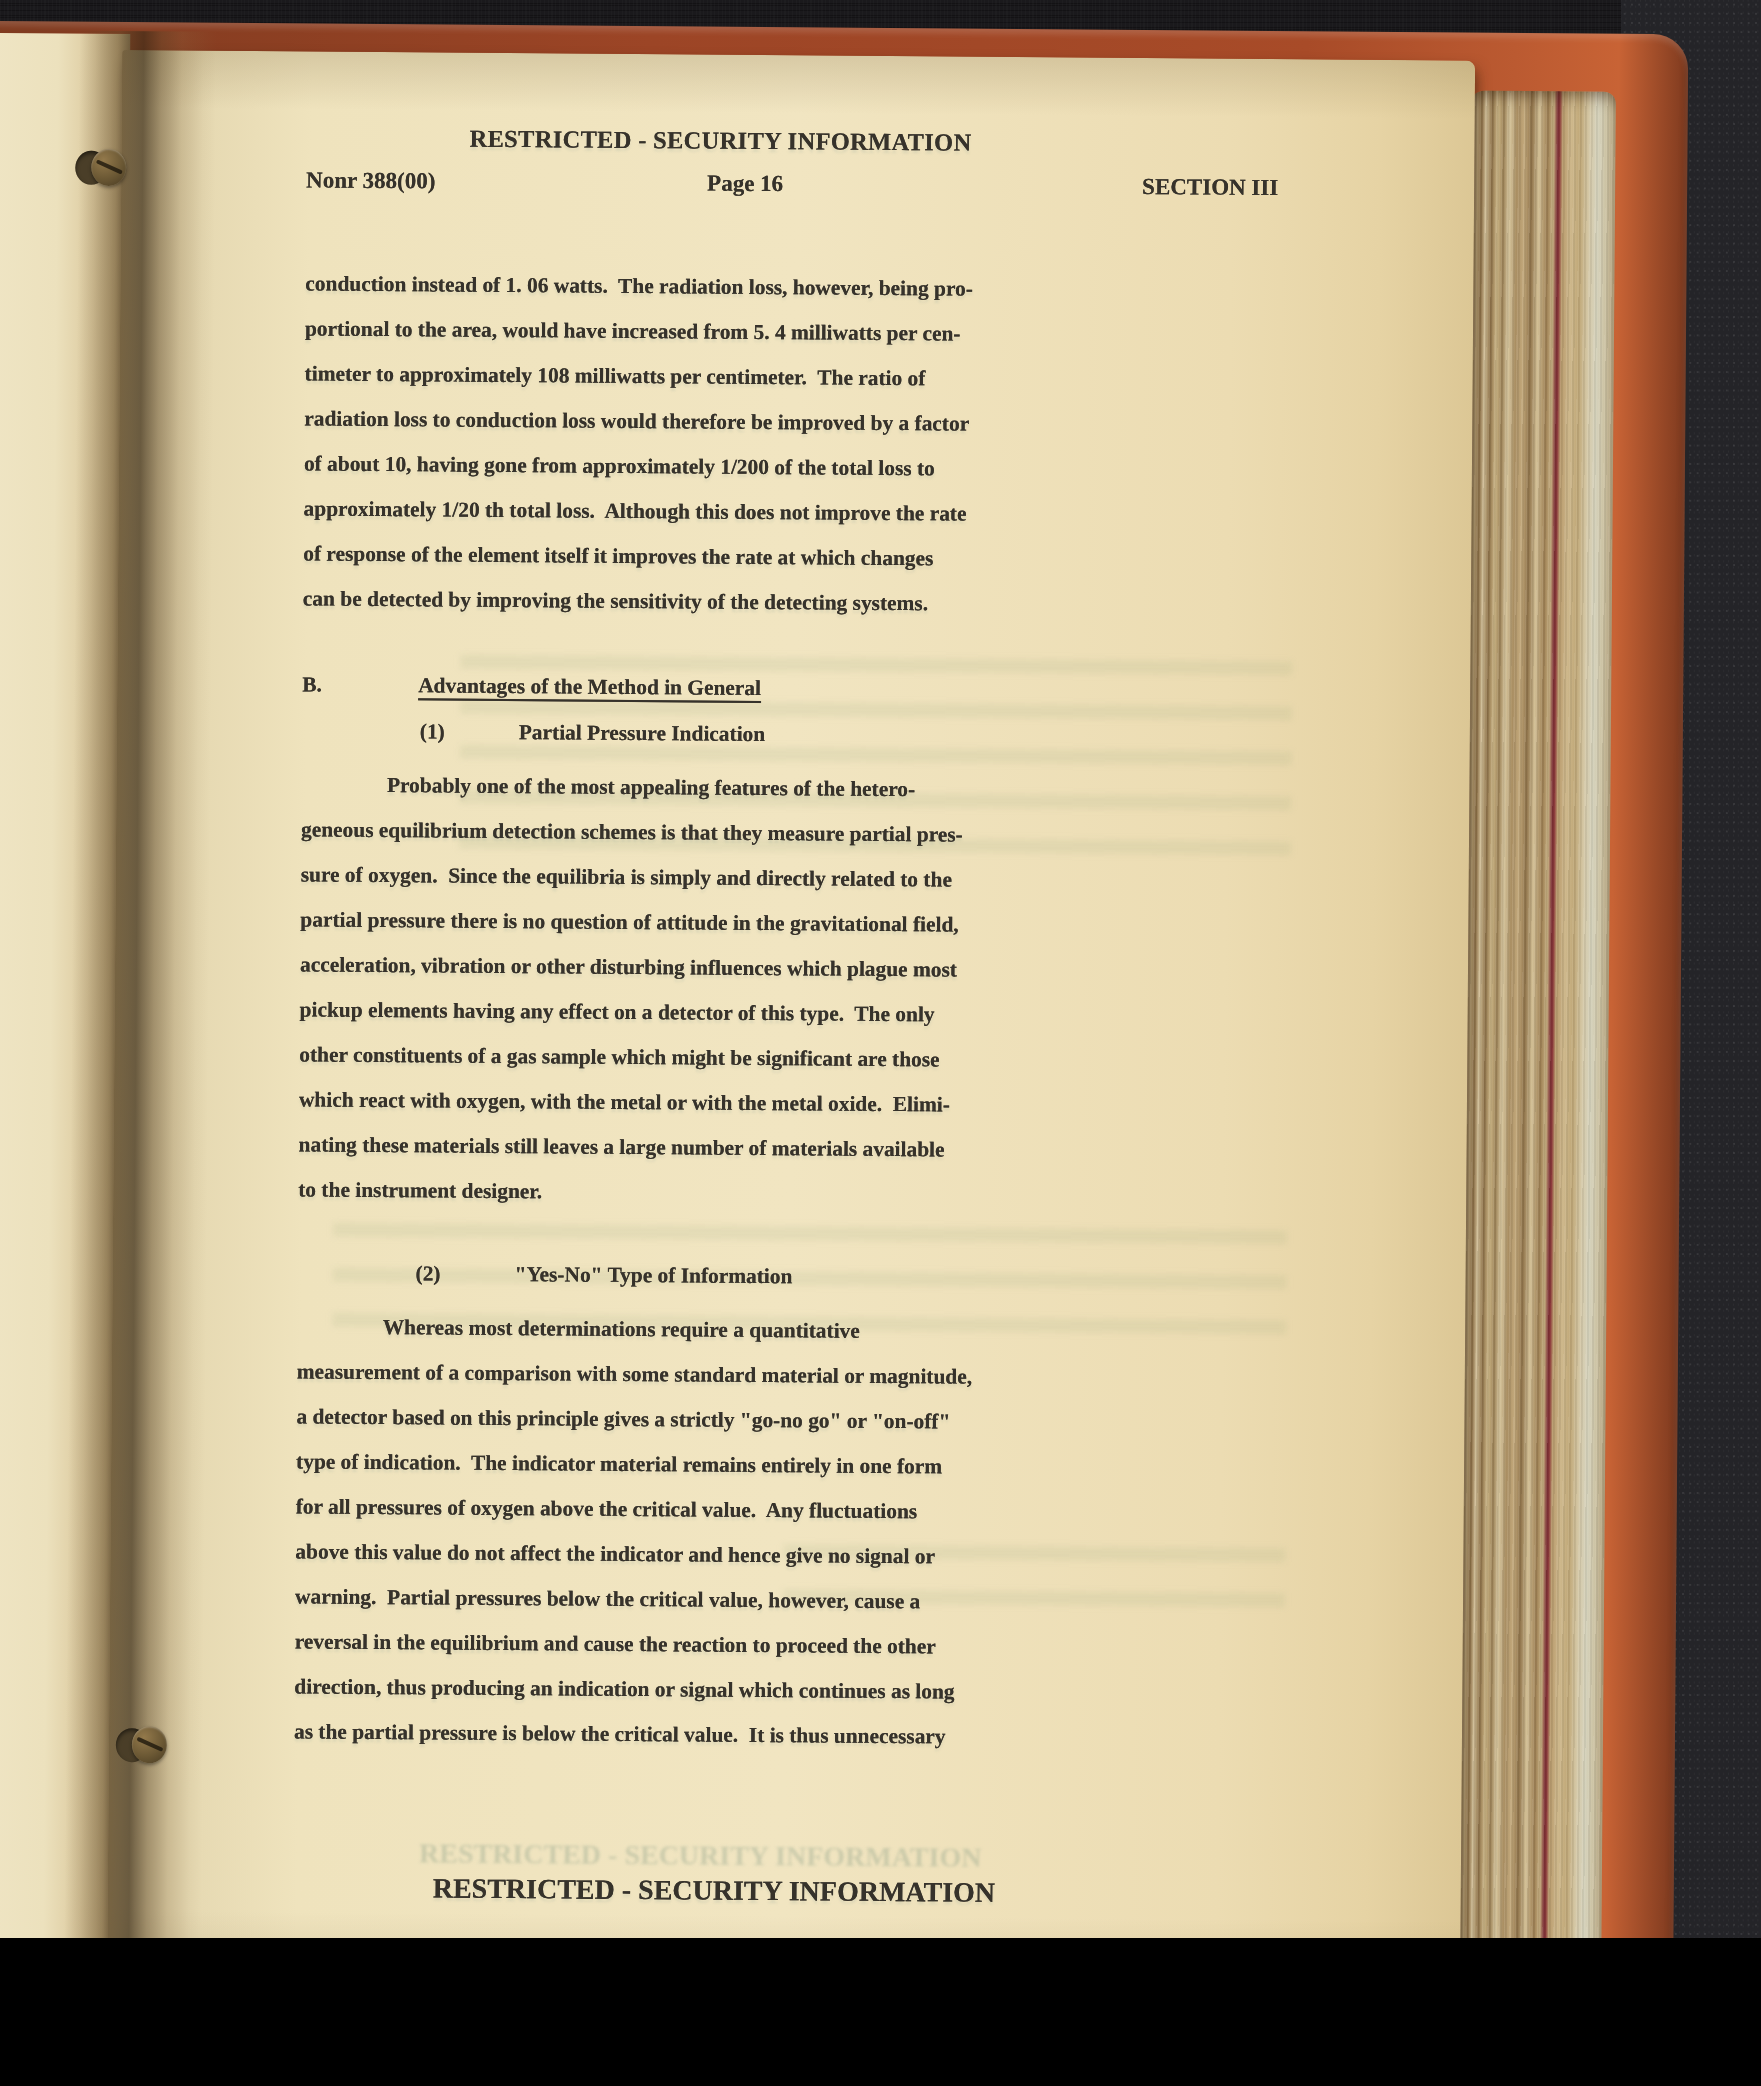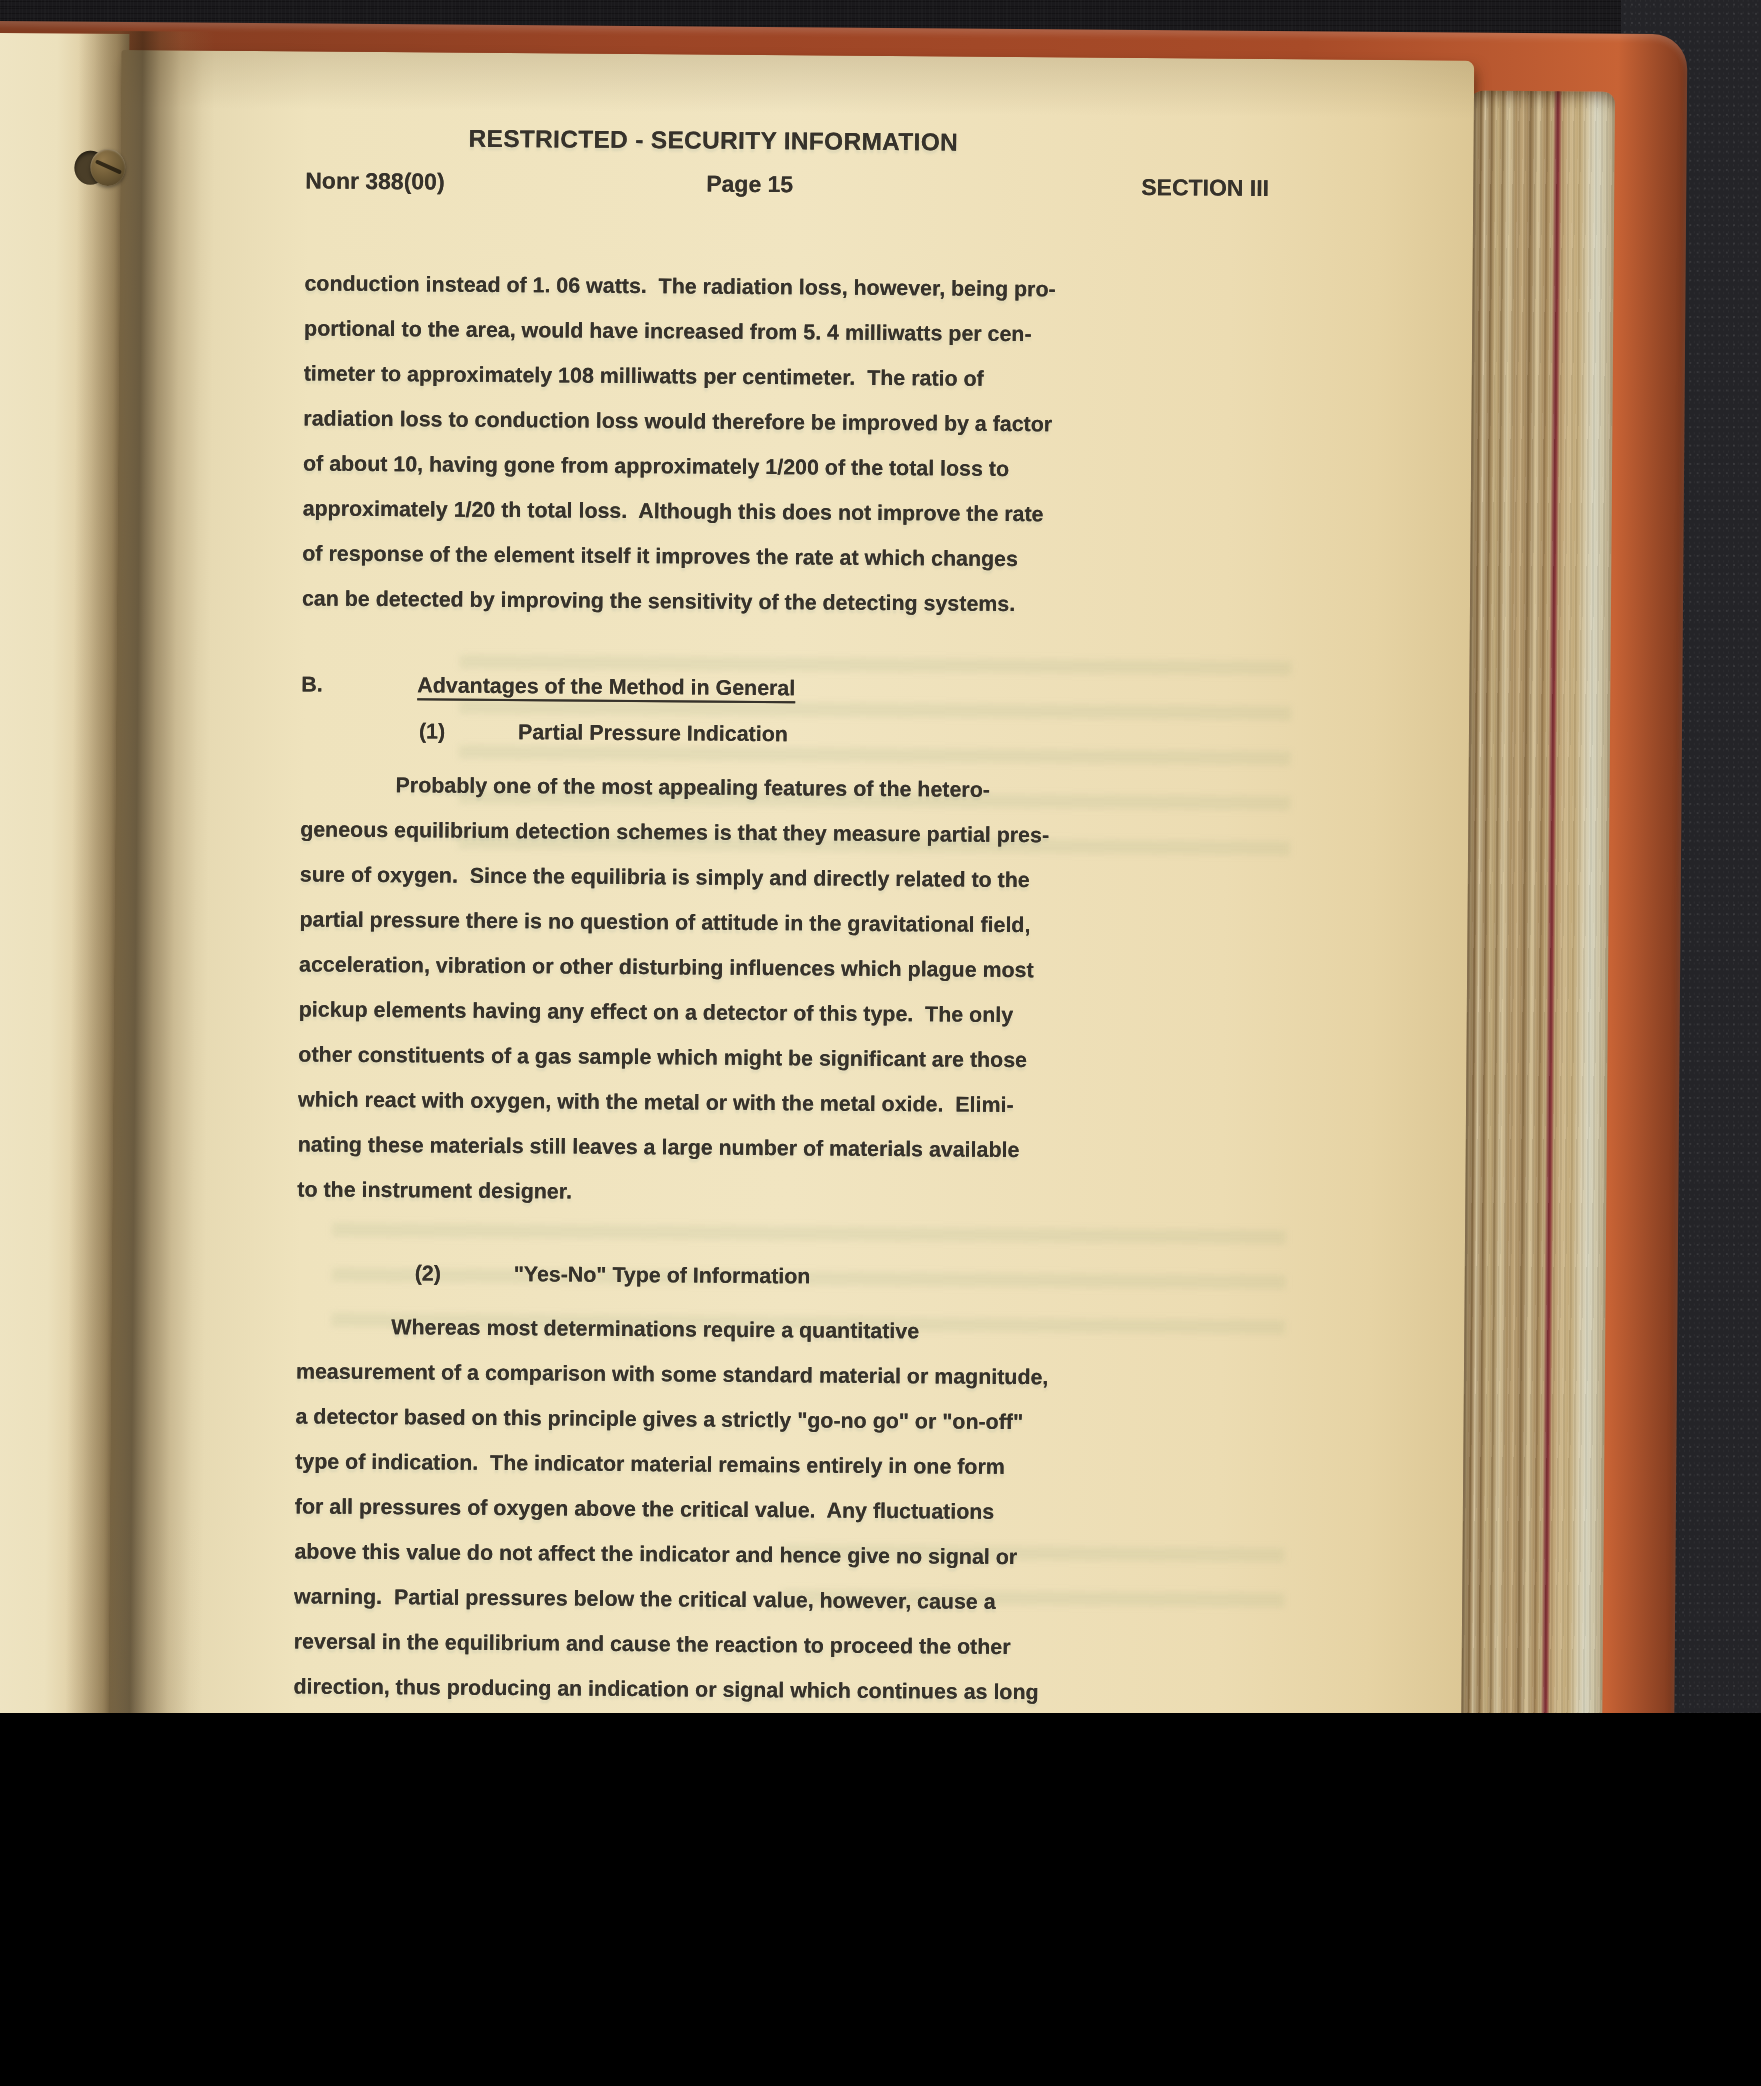--- a/index.html
+++ b/index.html
@@ -3,26 +3,26 @@
 <meta charset="utf-8">
 <style>
   :root{
     --ink:#36322b;
     --page:#efe3bd;
     --cover:#a84b28;
     --background:#1a191c;
   }
   html,body{margin:0;padding:0;background:#000;}
   .scene{
-    position:relative;width:1762px;height:1713px;overflow:hidden;
+    position:relative;width:1762px;height:1938px;overflow:hidden;
     background:
       repeating-linear-gradient(90deg, rgba(255,255,255,.018) 0 1.2px, rgba(0,0,0,0) 1.2px 3.7px),
       repeating-linear-gradient(0deg, rgba(0,0,0,.28) 0 0.6px, rgba(0,0,0,0) 0.6px 2.4px),
       var(--background);
-    font-family:Liberation Sans, sans-serif;
+    font-family:Liberation Serif, serif;
   }
   .speckle-right{
     position:absolute;right:0;top:0;width:141px;height:100%;
     background-color:#242428;
     background-image:
       radial-gradient(rgba(255,255,255,.09) 0.7px, rgba(0,0,0,0) 1px),
       radial-gradient(rgba(205,205,215,.05) 0.6px, rgba(0,0,0,0) 0.9px);
     background-size:7.3px 9.2px, 4.9px 6.1px;
     background-position:0 0, 2.4px 3.7px;
   }
@@ -143,21 +143,21 @@
     <div class="page">
 
       <div class="ghost g1"></div>
       <div class="ghost g2"></div>
       <div class="ghost g3"></div>
       <div class="footer-ghost">RESTRICTED - SECURITY INFORMATION</div>
 
       <div class="txt h1">RESTRICTED - SECURITY INFORMATION</div>
       <div class="hrow">
         <span class="contract">Nonr 388(00)</span>
-        <span class="pageno">Page 15</span>
+        <span class="pageno">Page 16</span>
         <span class="section">SECTION III</span>
       </div>
 
       <div class="txt para p1">conduction instead of 1. 06 watts.  The radiation loss, however, being pro-
 portional to the area, would have increased from 5. 4 milliwatts per cen-
 timeter to approximately 108 milliwatts per centimeter.  The ratio of
 radiation loss to conduction loss would therefore be improved by a factor
 of about 10, having gone from approximately 1/200 of the total loss to
 approximately 1/20 th total loss.  Although this does not improve the rate
 of response of the element itself it improves the rate at which changes

